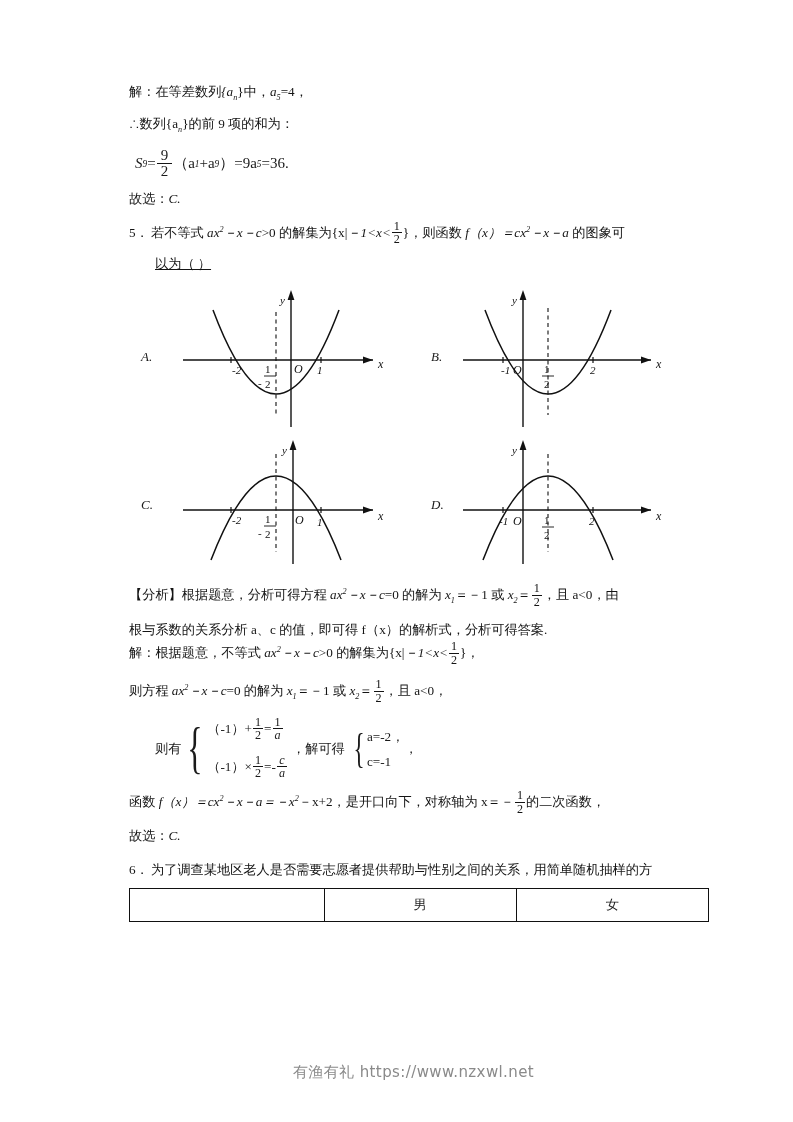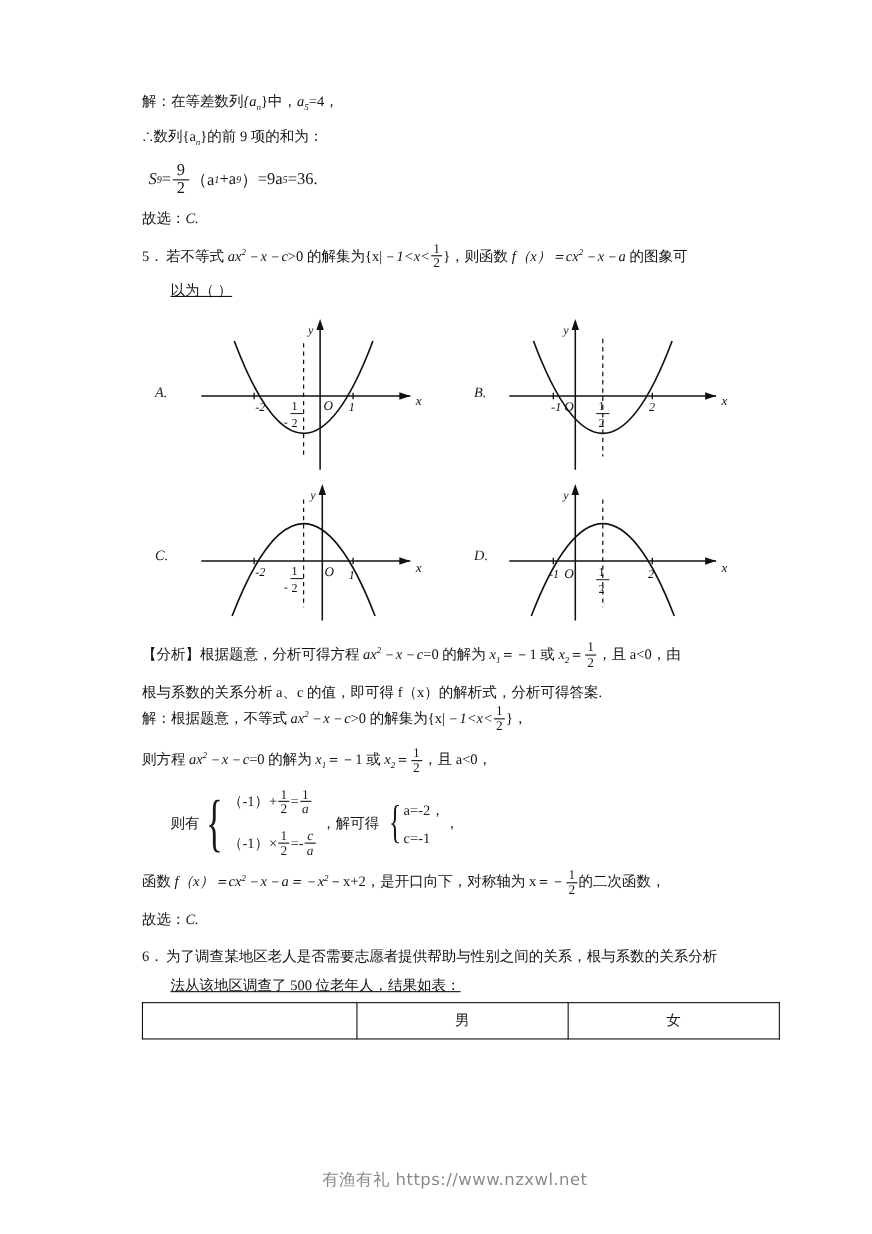--- a/index.html
+++ b/index.html
@@ -341,23 +341,22 @@
 
     <div class="line" style="margin-bottom:12px">
       <span>函数 </span><span class="mi">f（x）</span><span class="mi">＝cx</span><sup class="e num">2</sup><span class="mi">－x－a</span><span class="mi">＝－x</span><sup class="e num">2</sup><span>－x+2，是开口向下，对称轴为 x＝－</span><span class="frac"><span class="n">1</span><span class="d">2</span></span><span>的二次函数，</span>
     </div>
 
     <div class="line" style="margin-bottom:17px">
       <span>故选：</span><span class="mi">C.</span>
     </div>
 
     <div class="line" style="margin-bottom:10px">
-      <span class="qnum">6．</span><span>为了调查某地区老人是否需要志愿者提供帮助与性别之间的关系，根与系数的关系分析</span>
-    </div>
-    <div class="line indent" style="margin-bottom:4px">法从该地区调查了 500 位老年人，结果如表：</div>
+      <span class="qnum">6．</span><span>为了调查某地区老人是否需要志愿者提供帮助与性别之间的关系，用简单随机抽样的方</span>
+    </div>
 
     <table class="survey">
       <tbody>
           <tr>
         <td class="c1"></td>
         <td class="c2">男</td>
         <td class="c3">女</td>
       </tr>
     </tbody>
       </table>

